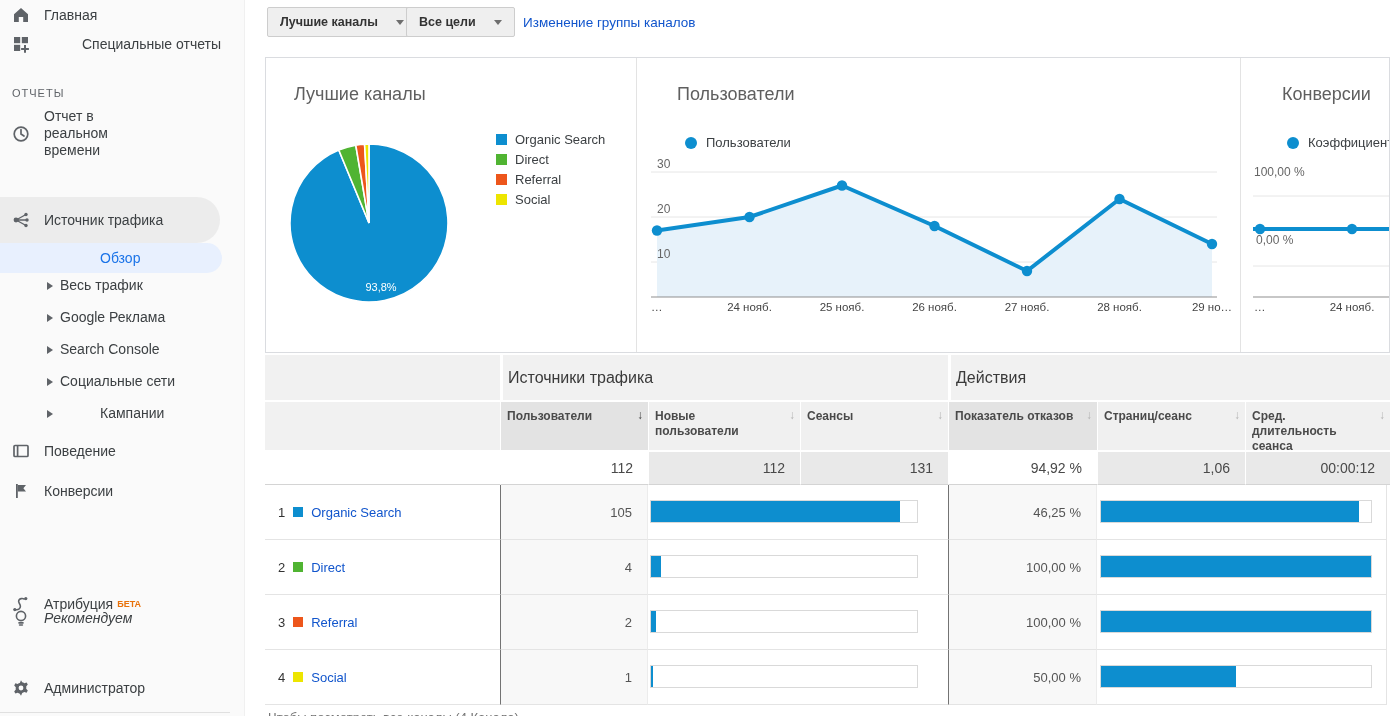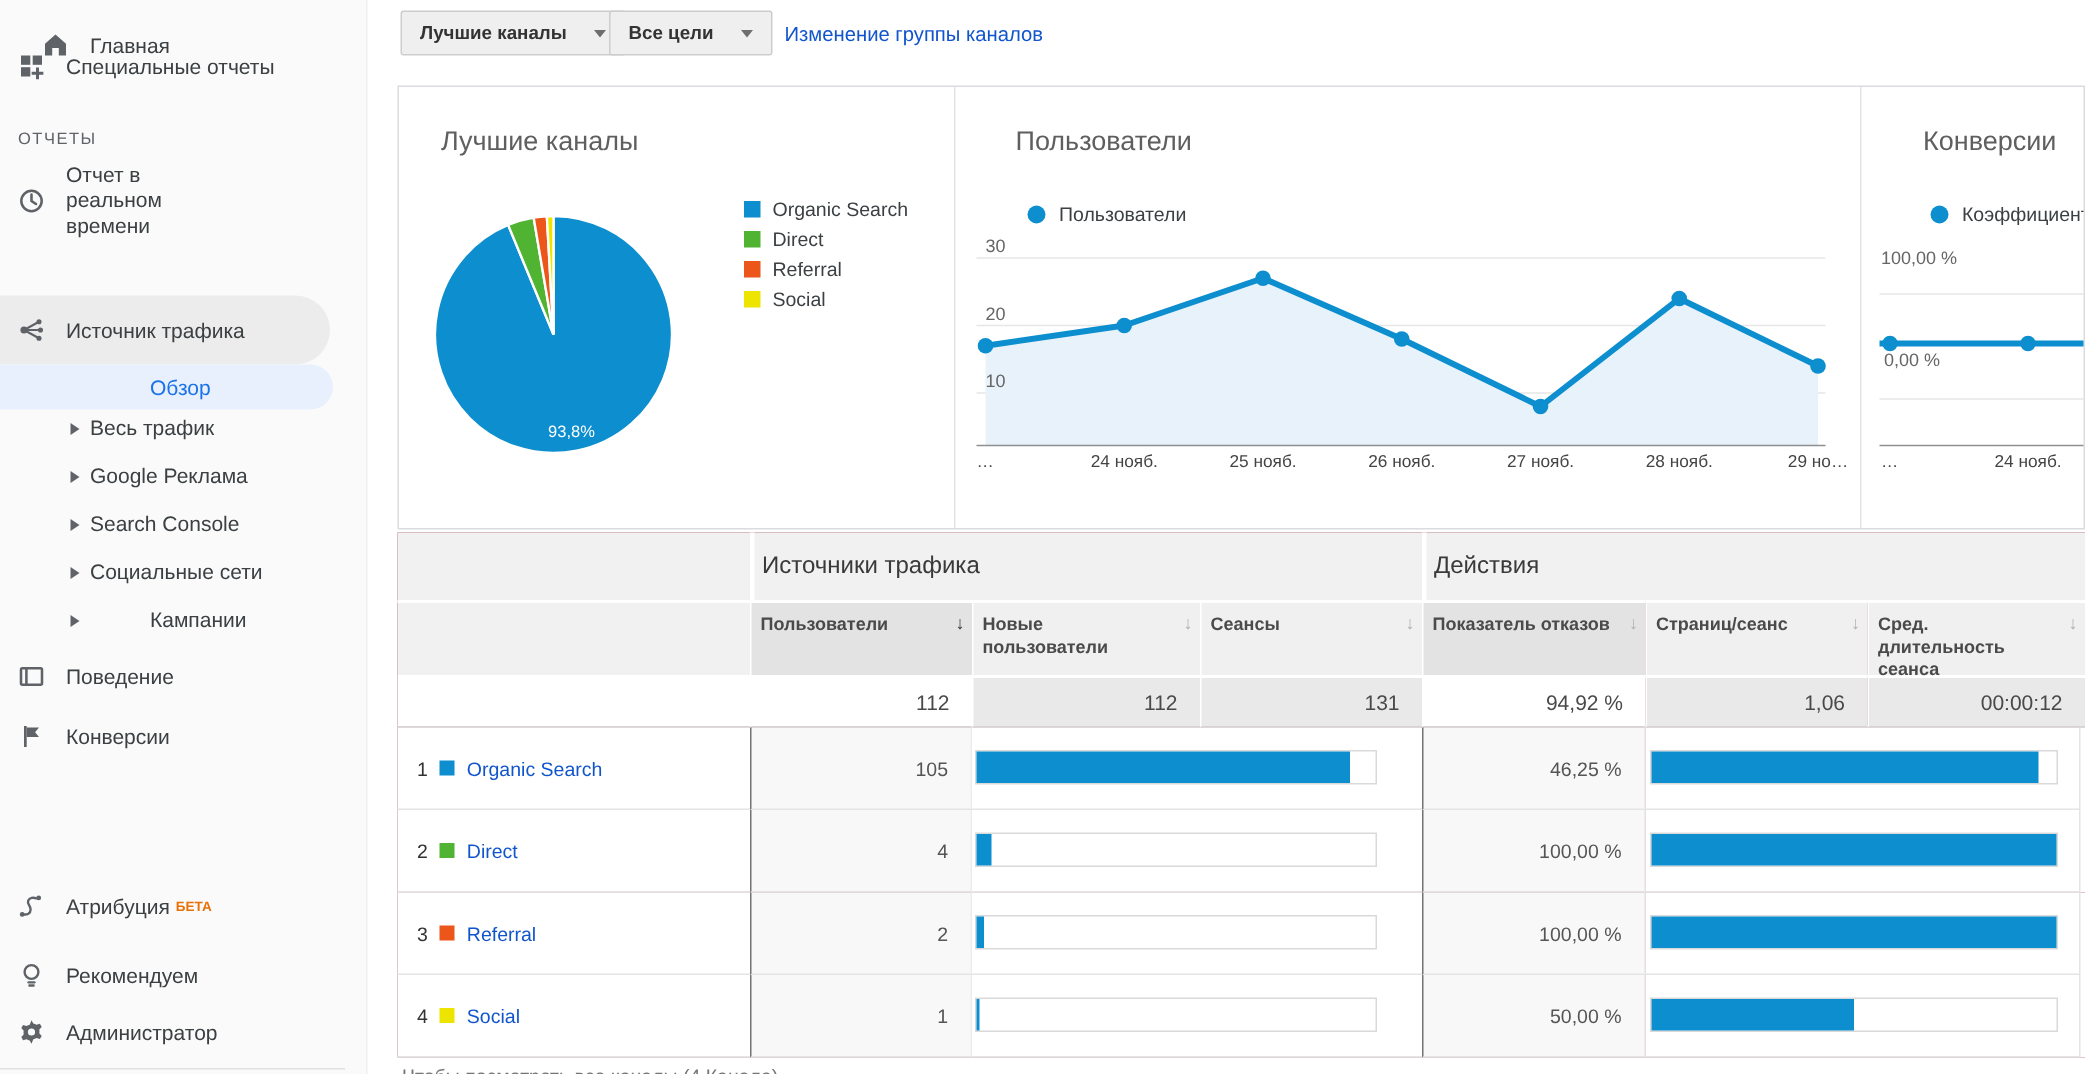--- a/index.html
+++ b/index.html
@@ -48,21 +48,21 @@
                  font-size:13px; color:#3c4043; white-space:nowrap; }
   .panel-users .legend-line { left:48px; } .panel-conv .legend-line { left:46px; }
   .legend-dot { width:12px; height:12px; border-radius:50%; flex:none; }
   .pie-legend { position:absolute; left:230px; top:71px; font-size:13px; color:#3c4043; }
   .pl-item { display:flex; align-items:center; gap:8px; height:20px; }
   .pl-swatch { width:11px; height:11px; flex:none; }
   #pie-svg  { position:absolute; left:13px; top:75px; }
   #line-svg { position:absolute; left:0; top:100px; }
   #conv-svg { position:absolute; left:0; top:100px; }
   
-  .table-card { position:absolute; left:265px; top:355px; width:1125px; background:#7f1d1d; }
+  .table-card { position:absolute; left:265px; top:355px; width:1125px; background:#737373; }
   .tgrid { display:grid; width:1125px;
            grid-template-columns:235px 148px 152px 148px 149px 148px 141px 4px;
            grid-template-rows:45px 50px 35px 55px 55px 55px 55px; }
   .span2 { grid-column:span 2; } .span3 { grid-column:span 3; } .span4 { grid-column:span 4; }
   .g-empty { background:#f1f1f1; }
   .ghead { background:#f1f1f1; font-size:16px; color:#3a3a3a; display:flex; align-items:center;
            padding-left:5px; border-left:3px solid #fff; }
   .chead { background:#f0f0f0; font-size:12px; font-weight:bold; color:#4a4a4a;
            padding:7px 18px 0 6px; line-height:15px; border-left:1px solid #fff;
            border-top:2px solid #fff; position:relative; cursor:pointer; }
@@ -87,29 +87,29 @@
   .bars.bounce-bar .bar-box { left:3px; right:14px; }
   .bar-fill { height:100%; background:#0d8ecf; }
   .filler { background:#fff; border-left:1px solid #e4e4e4; }
   .table-footer { position:absolute; left:268px; top:710px; font-size:13px; color:#757575; white-space:nowrap; }
   text { font-family:"Liberation Sans", sans-serif; }
 </style>
 </head>
 <body>
 
 <aside class="sidebar" id="sidebar">
-    <div class="sb-item" style="top: 20px; padding-left: 16px;">
+    <div class="sb-item" style="top: 5px;">
       <span class="sb-icon">
         <svg viewBox="0 0 20 20">
           <path d="M10 3 L17 9.2 V17 H12.2 V12 H7.8 V17 H3 V9.2 Z" fill="currentColor"></path>
         </svg>
       </span>
       <span class="sb-label">Главная</span>
     </div>
-    <div class="sb-item" style="top: 34px;">
+    <div class="sb-item" style="top: 34px; justify-content: space-between;">
       <span class="sb-icon">
         <svg viewBox="0 0 20 20" fill="currentColor">
           <rect x="3" y="3" width="6.2" height="6.2"></rect>
           <rect x="10.8" y="3" width="6.2" height="6.2"></rect>
           <rect x="3" y="10.8" width="6.2" height="6.2"></rect>
           <path d="M13 11h2v2.9h2.9v2H15V18.8h-2v-2.9h-2.9v-2H13z"></path>
         </svg>
       </span>
       <span class="sb-label" style="width: 150px;">Специальные отчеты</span>
     </div>
@@ -180,21 +180,21 @@
       <span class="sb-icon">
         <svg viewBox="0 0 20 20" fill="none" stroke="currentColor" stroke-width="1.6">
           <path d="M3.8 15.4 c3.5 1 5.6-0.6 5.6-3.1 c0-2.8-2.6-3.4-1.6-5.9 c0.8-2 3.5-2.3 5.4-1.5" stroke-linecap="round"></path>
           <circle cx="3.8" cy="15.6" r="1.6" fill="currentColor" stroke="none"></circle>
           <circle cx="14.8" cy="4.6" r="1.6" fill="currentColor" stroke="none"></circle>
         </svg>
       </span>
       <span class="sb-label">Атрибуция</span>
       <span class="sb-badge">БЕТА</span>
     </div>
-    <div class="sb-item" style="top: 640px;">
+    <div class="sb-item" style="top: 608px; font-style: italic;">
       <span class="sb-icon">
         <svg viewBox="0 0 20 20" fill="none" stroke="currentColor" stroke-width="1.6">
           <circle cx="10" cy="8" r="4.6"></circle>
           <path d="M8 14.9 h4 M8.6 17 h2.8" stroke-linecap="round"></path>
         </svg>
       </span>
       <span class="sb-label">Рекомендуем</span>
     </div>
     <div class="sb-item" style="top: 678px;">
       <span class="sb-icon">

